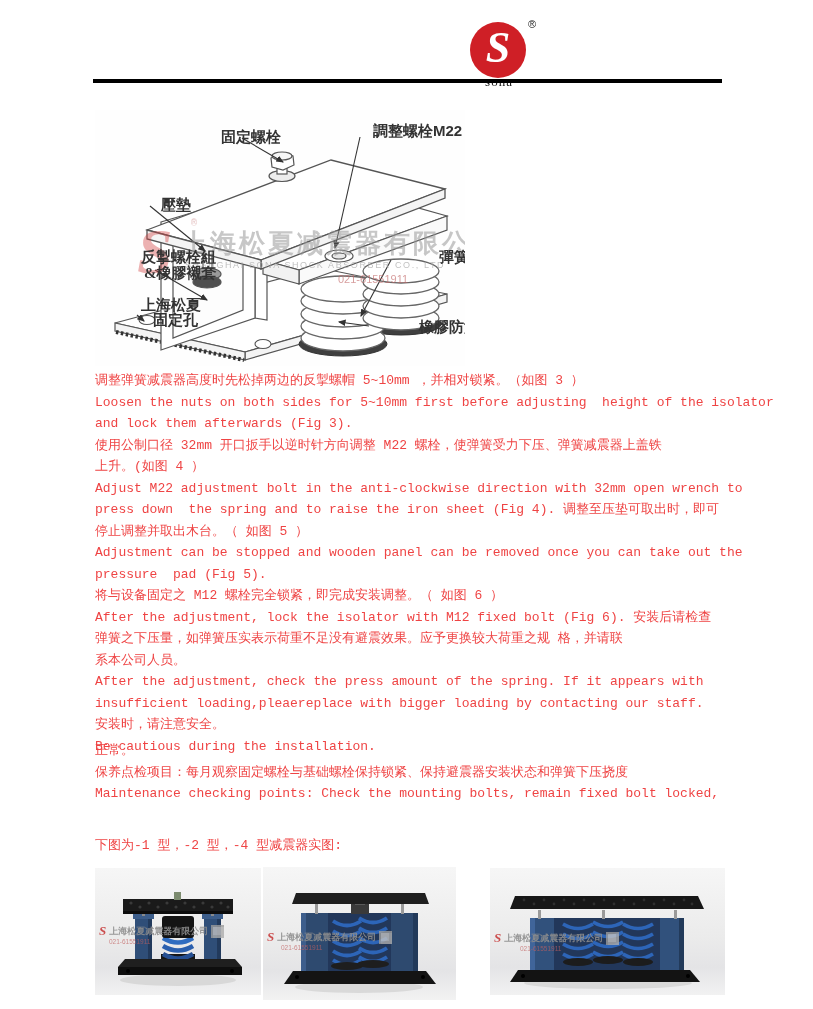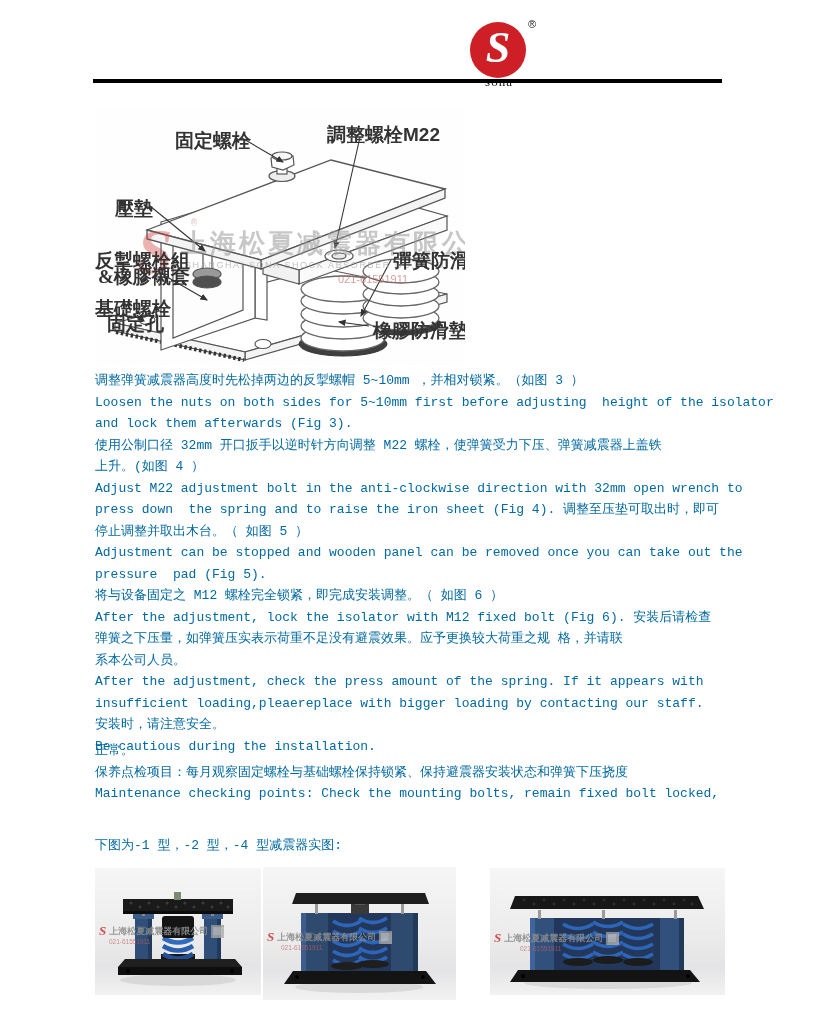--- a/index.html
+++ b/index.html
@@ -27,22 +27,22 @@
   #brand-cn {
     position:absolute; left:78px; top:16px; font-size:45px; font-weight:bold;
     font-family:"Liberation Sans","DejaVu Sans",sans-serif; letter-spacing:2px; color:#000; white-space:nowrap;
   }
   #header-rule { position:absolute; left:93px; top:79px; width:629px; height:4px; background:#000; }
 
   
   #diagram { position:absolute; left:95px; top:110px; width:370px; height:256px; background:#fefefe; overflow:hidden; }
   #diagram svg { position:absolute; left:0; top:0; }
   .dlabel {
-    position:absolute; font-size:19px; color:#333; white-space:nowrap;
-    font-family:"Liberation Sans","DejaVu Sans",sans-serif; font-weight:bold;
+    position:absolute; font-size:15px; color:#333; white-space:nowrap;
+    font-family:"Liberation Sans","DejaVu Sans",sans-serif; font-weight:bold;margin-left:46px;
   }
   .wm-cn-big {
     position:absolute; left:86px; top:116px; font-size:26px; letter-spacing:3px; color:#9a9a9a;
     opacity:.55; font-family:"Liberation Sans",sans-serif; font-weight:bold; white-space:nowrap;
   }
   .wm-en {
     position:absolute; left:90px; top:150px; font-size:9px; letter-spacing:1.6px; color:#a8a8a8;
     opacity:.7; font-family:"Liberation Sans",sans-serif; white-space:nowrap;
   }
   .wm-phone {
@@ -50,21 +50,21 @@
     font-family:"Liberation Sans",sans-serif;
   }
   #wm-s-big {
     position:absolute; left:42px; top:110px; font-size:64px; line-height:1; color:#d34040; opacity:.4;
     font-family:"Liberation Serif",serif; font-weight:bold; font-style:italic;
   }
   #wm-reg-big { position:absolute; left:96px; top:108px; font-size:10px; color:#c88; opacity:.5; }
 
   
   .textcol { position:absolute; left:95px; width:680px; }
-  .tline { height:21.5px; line-height:21.5px; font-size:13px; white-space:pre; color:#0369a1; }
+  .tline { height:21.5px; line-height:21.5px; font-size:13px; white-space:pre; color:#ef4444; }
 
   
   .photo {
     position:absolute; overflow:hidden;
     background:linear-gradient(180deg,#f6f6f6 0%,#ebebeb 55%,#e4e4e6 78%,#f2f2f2 100%);
   }
   .photo svg { position:absolute; left:0; top:0; }
   .photo-wm {
     position:absolute; left:4px; right:2px; display:flex; align-items:center; gap:3px;
     font-family:"Liberation Sans",sans-serif; pointer-events:none;
@@ -177,21 +177,21 @@
     <span id="wm-reg-big">®</span>
     <div class="wm-cn-big">上海松夏减震器有限公司</div>
     <div class="wm-en">SHANGHAI SONA SHOCK ABSORBER CO., LTD</div>
     <div class="wm-phone">021-61551911</div>
 
     <div class="dlabel" style="left:80px; top:18px;">固定螺栓</div>
     <div class="dlabel" style="left:232px; top:12px;">調整螺栓M22</div>
     <div class="dlabel" style="left:20px; top:86px;">壓墊</div>
     <div class="dlabel" style="left:0px; top:138px;">反掣螺栓組</div>
     <div class="dlabel" style="left:3px; top:154px;font-family:Liberation Serif, serif;">&amp;橡膠襯套</div>
-    <div class="dlabel" style="left:0px; top:186px;">基礎螺栓</div>
+    <div class="dlabel" style="left:0px; top:186px;">上海松夏</div>
     <div class="dlabel" style="left:12px; top:201px;">固定孔</div>
     <div class="dlabel" style="left:298px; top:138px;">彈簧防滑墊</div>
     <div class="dlabel" style="left:278px; top:208px;">橡膠防滑墊</div>
   </div>
 
   <div class="textcol" style="top:370px;">
     <div class="tline">调整弹簧减震器高度时先松掉两边的反掣螺帽 5~10mm ，并相对锁紧。（如图 3 ）</div>
     <div class="tline">Loosen the nuts on both sides for 5~10mm first before adjusting  height of the isolator</div>
     <div class="tline">and lock them afterwards (Fig 3).</div>
     <div class="tline">使用公制口径 32mm 开口扳手以逆时针方向调整 M22 螺栓，使弹簧受力下压、弹簧减震器上盖铁</div>

